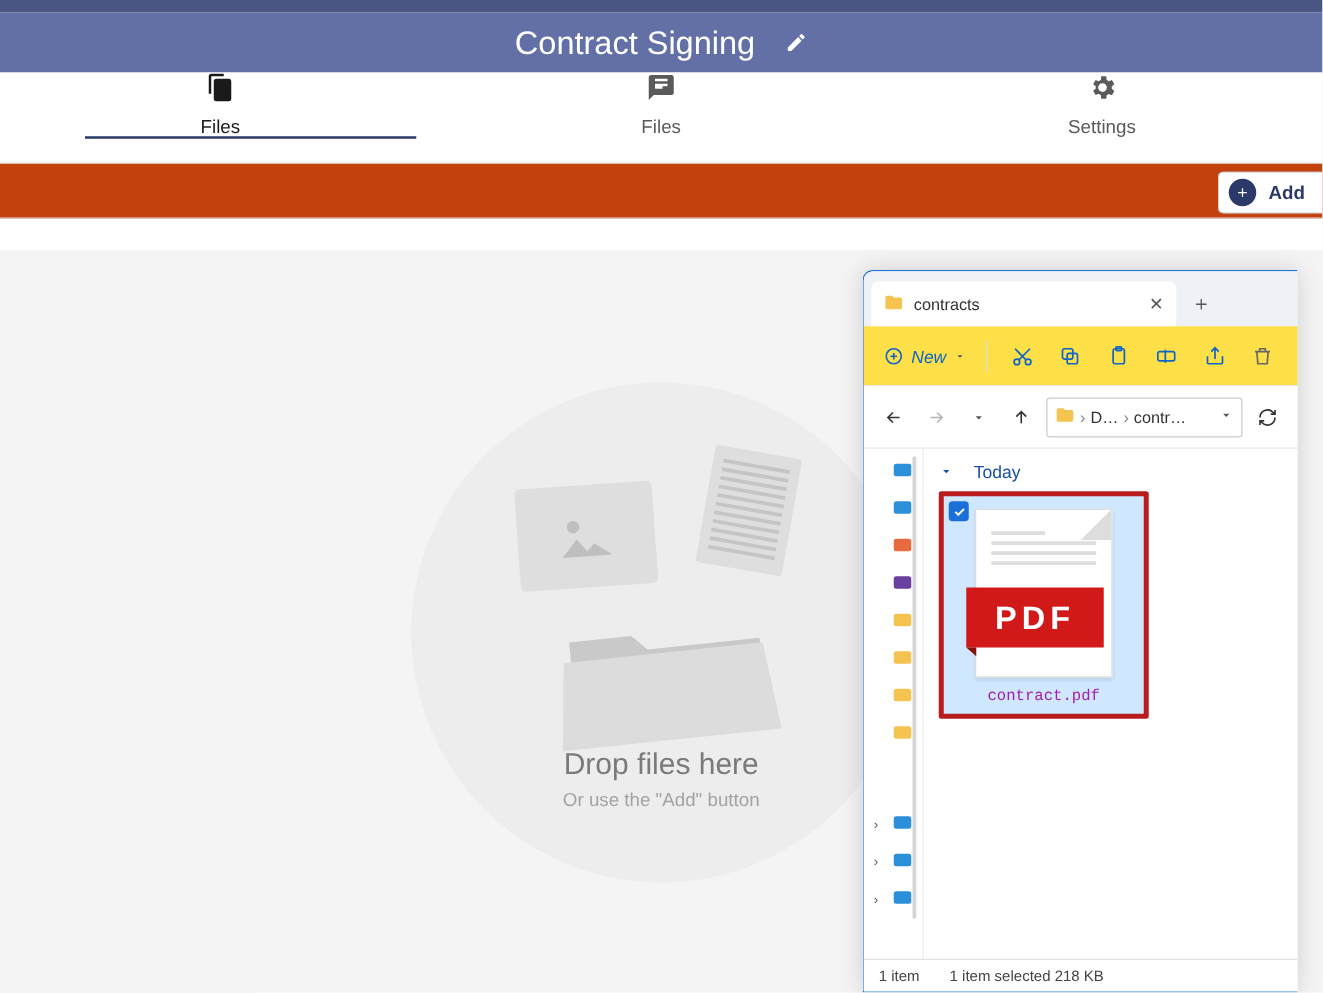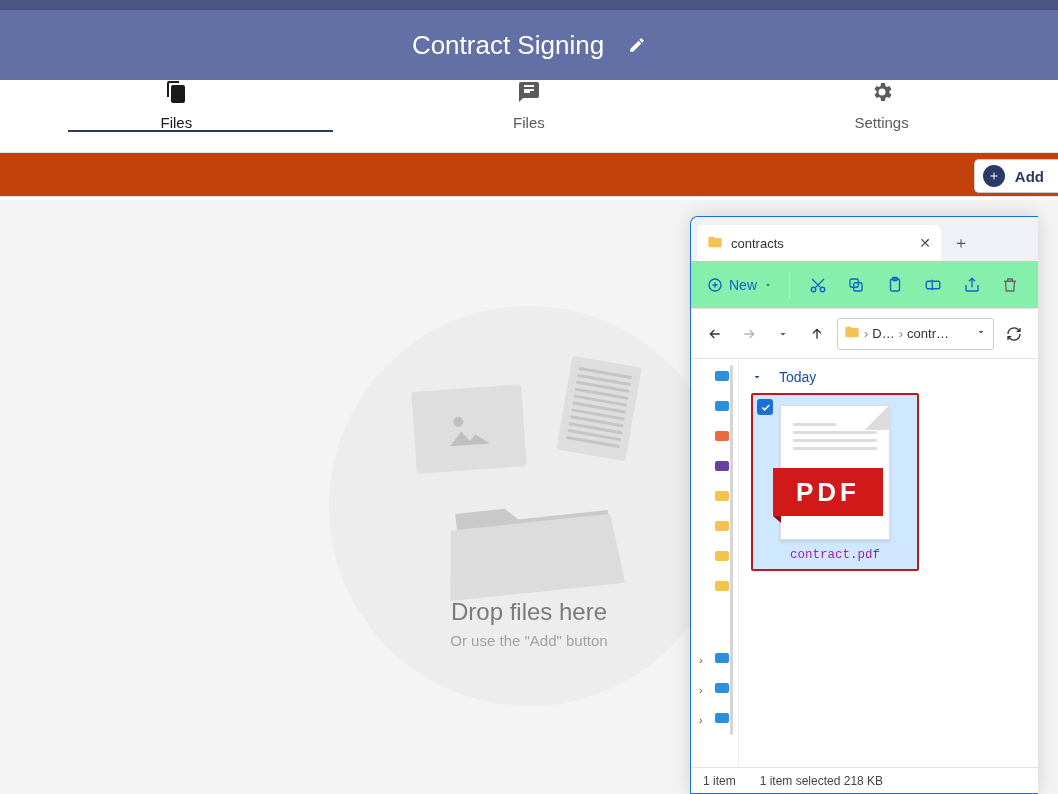--- a/index.html
+++ b/index.html
@@ -9,21 +9,21 @@
     height: 794px;
     overflow: hidden;
     position: relative;
     background: #fff;
   }
   .top-strip {
     height: 10px;
     background: #4a5583;
   }
   .header-bar {
-    height: 70px;
+    height: 48px;
     background: #6370a6;
     display: flex;
     align-items: center;
     justify-content: center;
     gap: 24px;
   }
   .header-title {
     color: #fff;
     font-size: 26px;
     font-weight: 400;
@@ -202,26 +202,27 @@
     width: 40px;
     display: flex;
     align-items: center;
     justify-content: center;
     color: #555;
     cursor: pointer;
     height: 36px;
   }
   .ex-toolbar {
     height: 48px;
-    background: #86efac;
+    background: #fde047;
     border-bottom: 1px solid #e3e3e3;
     display: flex;
     align-items: center;
     padding: 0 12px;
     gap: 6px;
+    font-style: italic;
   }
   .new-btn {
     display: flex;
     align-items: center;
     gap: 6px;
     color: #0f64c8;
     font-size: 14px;
     cursor: pointer;
     padding: 4px 4px;
   }
@@ -291,21 +292,21 @@
   .group-header {
     color: #184fa0;
     font-size: 14px;
     display: flex;
     align-items: center;
     gap: 16px;
     margin-bottom: 8px;
   }
   .file-card {
     width: 168px;
-    border: 2px solid #b91c1c;
+    border: 4px solid #b91c1c;
     background: #cfe7ff;
     border-radius: 2px;
     padding: 6px 6px 6px 6px;
     position: relative;
   }
   .file-card .check {
     position: absolute;
     top: 4px; left: 4px;
     width: 16px; height: 16px;
     background: #1a6fd8;

